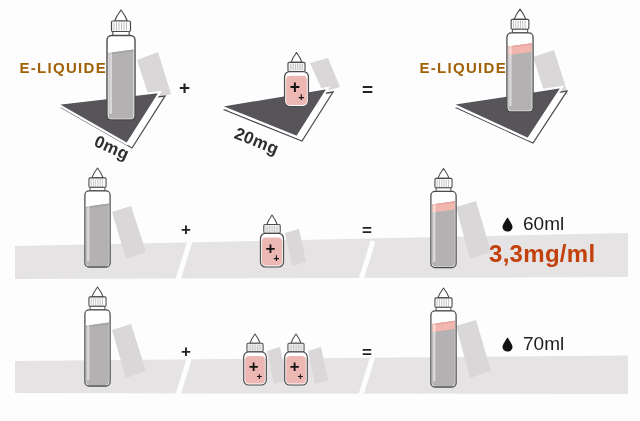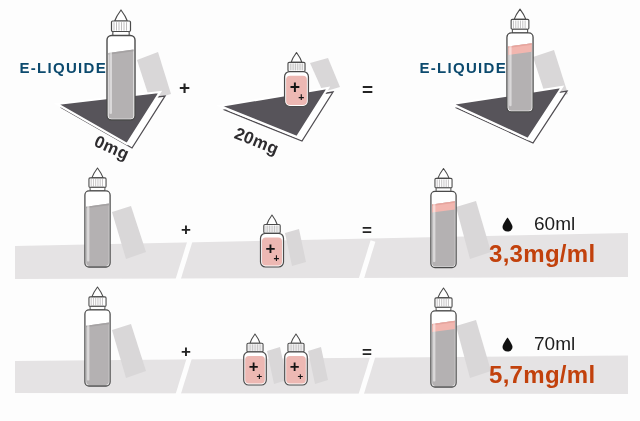--- a/index.html
+++ b/index.html
@@ -1,27 +1,27 @@
 <!DOCTYPE html>
 <html><head>
 <meta charset="utf-8">
 <style>
   html,body{margin:0;padding:0;background:#fff;}
   #canvas{position:relative;width:640px;height:421px;background:#fdfdfd;overflow:hidden;
           font-family:"Liberation Sans",sans-serif;color:#1c1c1c;}
   #scene{position:absolute;left:0;top:0;z-index:1;}
   .txt{position:absolute;z-index:3;}
   .hdr-label{font-weight:800;font-size:15px;letter-spacing:1.3px;line-height:15.5px;
-             text-align:right;color:#0c4a6e;}
+             text-align:right;color:#a16207;}
   .op{font-weight:600;font-size:19px;color:#232323;}
   .op-sm{font-weight:600;font-size:17px;color:#232323;}
   .mg{font-size:17px;font-weight:600;color:#2e2c2f;letter-spacing:0.5px;}
   .rot24{transform:rotate(24deg);transform-origin:left center;}
   .rot22{transform:rotate(22deg);transform-origin:left center;}
-  .vol{display:flex;align-items:center;gap:21px;font-size:19px;font-weight:400;color:#1d1d1d;}
+  .vol{display:flex;align-items:center;gap:10px;font-size:19px;font-weight:400;color:#1d1d1d;}
   .conc{font-size:24px;font-weight:800;letter-spacing:0.3px;color:#c2410c;}
 </style>
 </head>
 <body>
 
 <div id="canvas">
 
   <svg id="scene" width="640" height="421" viewBox="0 0 640 421">
     <defs>
 
@@ -143,15 +143,14 @@
   <div class="txt conc" style="left:489px;top:240px">3,3mg/ml</div>
 
   <div class="txt op-sm" style="left:181px;top:342px">+</div>
   <div class="txt op-sm" style="left:362px;top:343px">=</div>
   <div class="txt vol" style="left:502px;top:333px">
     <svg width="11" height="15" viewBox="0 0 11 15">
       <path d="M5.5,0.5 C5.5,0.5 0.5,7 0.5,10 A5,4.5 0 0 0 10.5,10 C10.5,7 5.5,0.5 5.5,0.5 Z" fill="#111"></path>
     </svg>
     <span>70ml</span>
   </div>
-  <div class="txt conc" style="left:489px;top:361px">5,7mg/ml</div>
 
 </div>
 
 </body></html>

